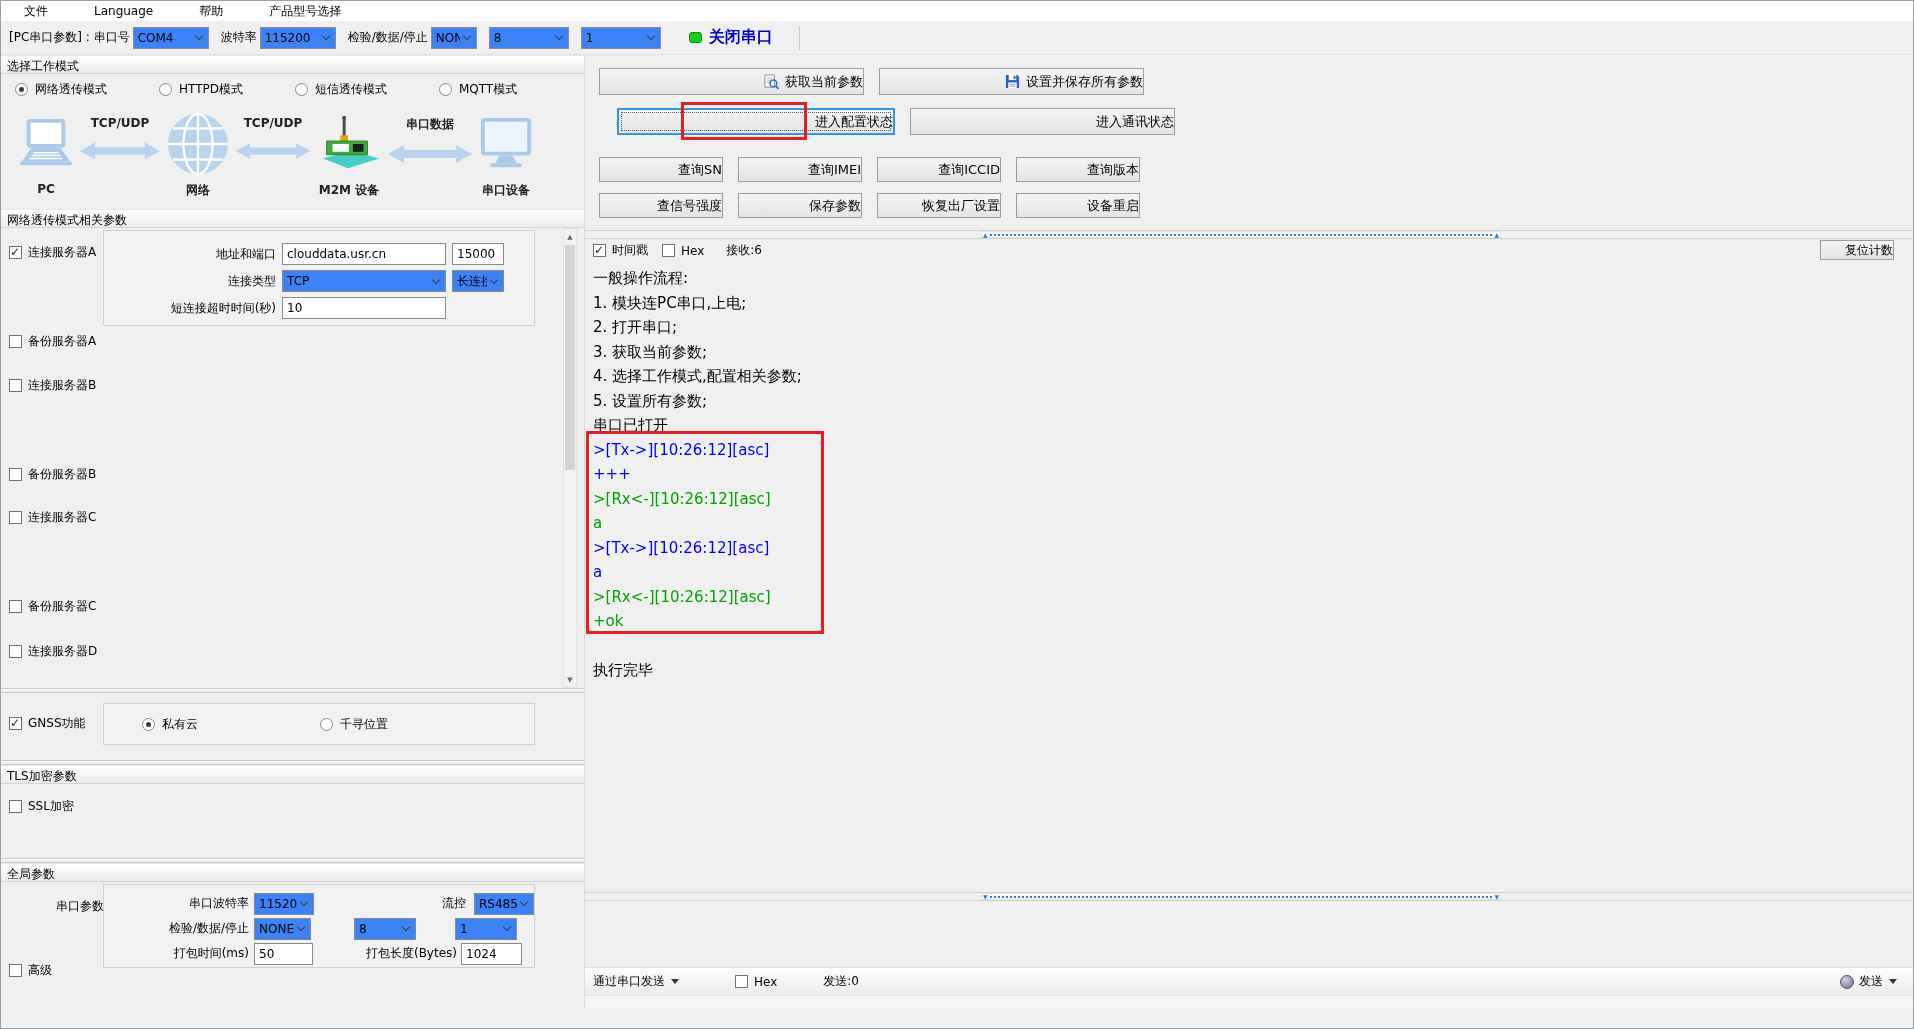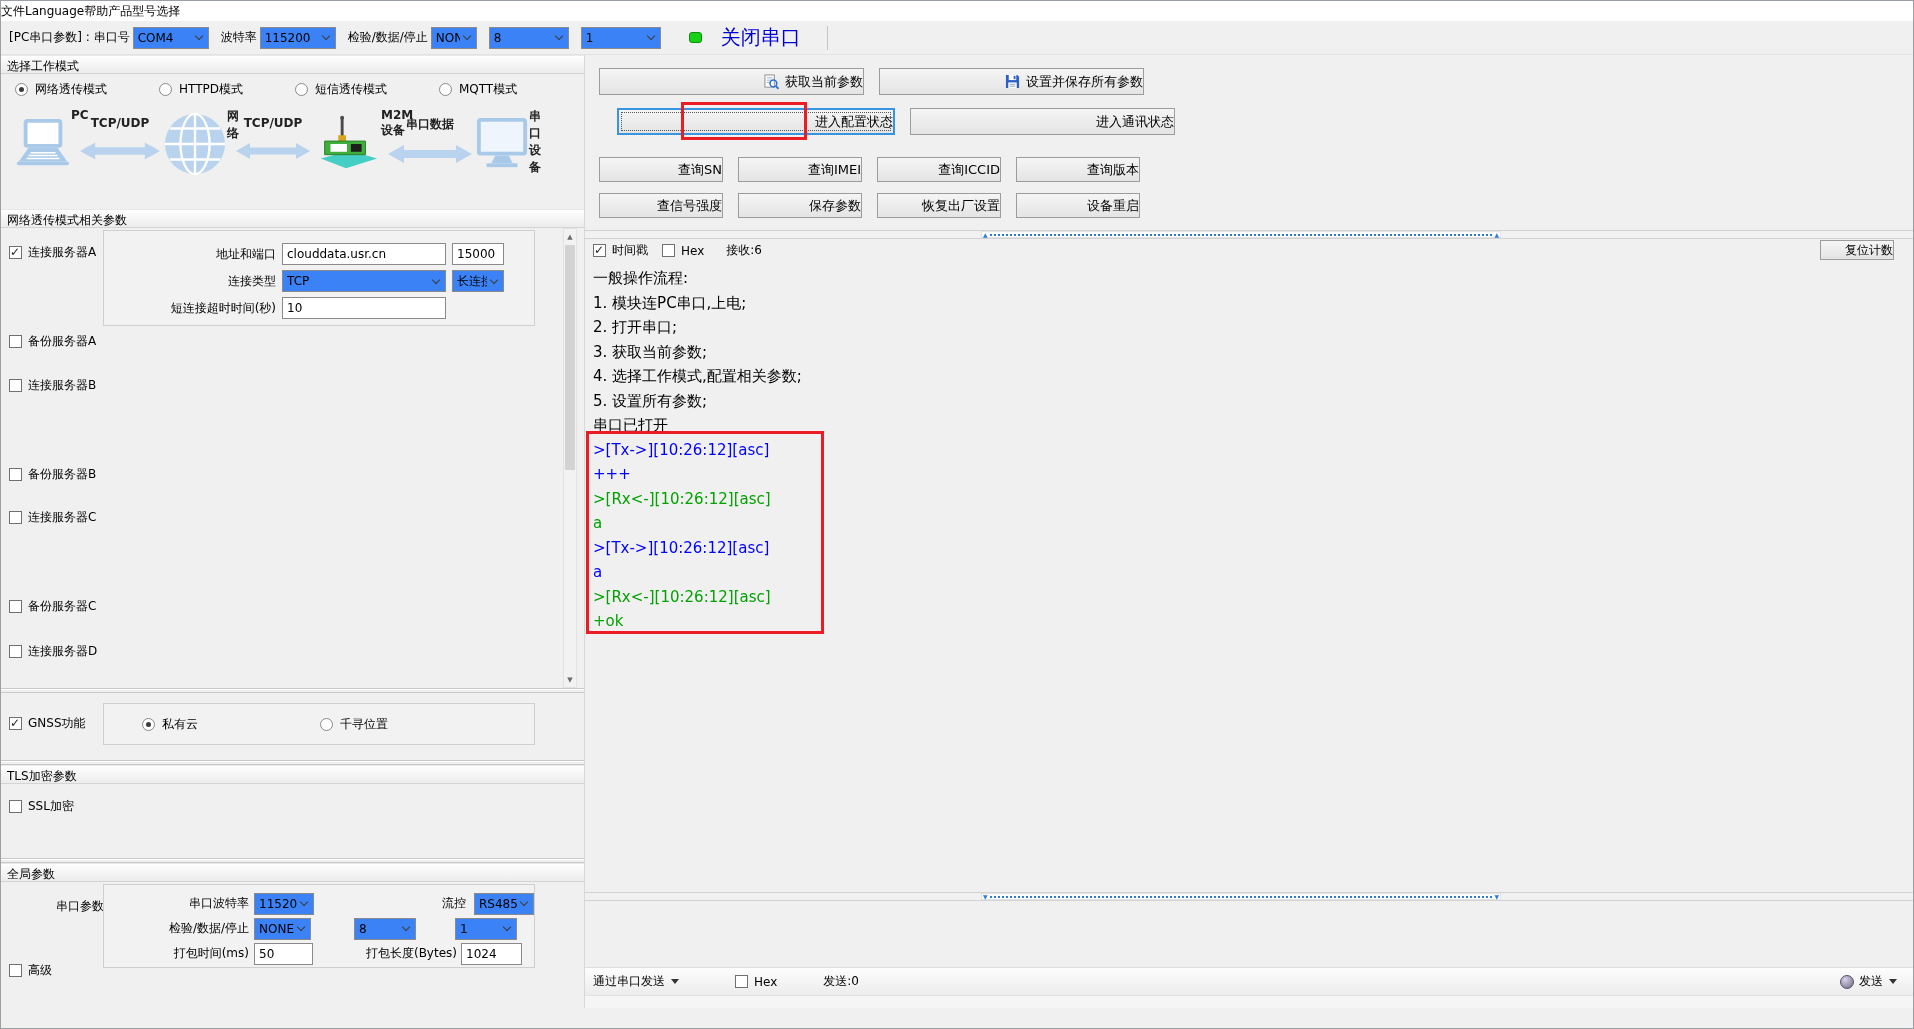--- a/index.html
+++ b/index.html
@@ -13,31 +13,31 @@
   .title-text { font-size:12px; letter-spacing:.2px; }
   .win-controls { margin-left:auto; display:flex; height:100%; }
   .win-btn { width:46px; height:100%; display:flex; align-items:center; justify-content:center; color:#fff; }
   .ico-min { width:10px; height:1px; background:#fff; display:block; }
   .ico-restore { width:9px; height:9px; border:1px solid #fff; position:relative; display:block; }
   .ico-restore::before { content:""; position:absolute; left:2px; top:-4px; width:8px; height:8px; border:1px solid #fff; border-left:none; border-bottom:none; }
   .ico-close { font-size:14px; line-height:14px; }
 
   
   .menubar { height:20px; background:#ffffff; display:flex; align-items:center; }
-  .menu-item { padding:0 0; height:100%; display:flex; align-items:center; }
+  .menu-item { padding:0 23px; height:100%; display:flex; align-items:center; }
 
   
   .toolbar { height:34px; background:#f0f0f0; display:flex; align-items:center; padding-left:8px; border-bottom:1px solid #e3e3e3; }
   .tb-label { margin-right:3px; white-space:nowrap; }
   .select { background:#3b82f6; border:1px solid #8a8a8a; height:22px; display:flex; align-items:center; padding-left:4px; margin-right:12px; }
   .select .val { overflow:hidden; white-space:nowrap; flex:1; }
   .chev { width:6px; height:6px; border-right:1px solid #3c3c3c; border-bottom:1px solid #3c3c3c; transform:rotate(45deg); margin:-3px 6px 0 4px; flex:none; }
   .w76{width:76px}.w44{width:46px}.w80{width:80px}.w60{width:60px}.w57{width:57px}.w62{width:62px}.w52{width:52px}.w164{width:164px}
   .led { width:13px; height:11px; background:#17d117; border:1px solid #0f8d0f; border-radius:3px; margin:0 7px 0 16px; flex:none; }
-  .close-port { color:#0000d4; font-weight:normal; font-size:20px; cursor:default;margin-left:12px; }
+  .close-port { color:#0000d4; font-weight:bold; font-size:16px; cursor:default; }
   .tb-sep { width:1px; height:24px; background:#c6c6c6; margin-left:26px; }
 
   
   .main { display:flex; height:953px; }
   .left { width:583px; position:relative; flex:none; }
   .right { flex:1; border-left:1px solid #d8d8d8; display:flex; flex-direction:column; min-width:0; }
 
   .sec-header { height:19px; background:linear-gradient(180deg,#fefefe,#ececec); border-top:1px solid #e8e8e8; border-bottom:1px solid #d4d4d4; box-shadow:inset 0 1px 0 #fff; padding:2px 0 0 6px; font-size:12px; }
   .groove { height:5px; background:#efefef; border-top:1px solid #c9c9c9; border-bottom:1px solid #c9c9c9; box-shadow:inset 0 1px 0 #fff; }
 
@@ -49,21 +49,21 @@
   .cb .box { width:13px; height:13px; background:#fff; border:1px solid #707070; margin-right:6px; position:relative; flex:none; }
   .cb.checked .box::after { content:"✓"; position:absolute; left:0px; top:-2px; font-size:12px; color:#1a1a1a; }
   .abs { position:absolute; left:8px; }
 
   
   .radio-row { height:30px; display:flex; align-items:center; padding-left:14px; }
   .radio-row .radio { margin-right:52px; }
 
   
   .diagram { height:105px; display:flex; padding:4px 0 0 14px; }
-  .d-node { display:flex; }
+  .d-node { display:flex; flex-direction:column; align-items:center; }
   .d-node .icon-wrap { height:74px; display:flex; align-items:center; }
   .d-node .nlabel { font-weight:bold; color:#222; }
   .d-link { display:flex; flex-direction:column; align-items:center; padding-top:8px; }
   .d-link .llabel { font-weight:bold; color:#222; margin-bottom:10px; }
 
   
   .server-area { position:relative; height:460px; }
   .groupbox { position:absolute; border:1px solid #cfcfcf; background:#f2f2f2; }
   .gb-a { left:102px; top:2px; width:432px; height:96px; padding-top:12px; }
   .frow { display:flex; align-items:center; margin-bottom:5px; height:22px; }
@@ -508,20 +508,21 @@
         <div class="log-line">5. 设置所有参数;</div>
         <div class="log-line">串口已打开</div>
         <div class="log-line c-blue">&gt;[Tx-&gt;][10:26:12][asc]</div>
         <div class="log-line c-blue">+++</div>
         <div class="log-line c-green">&gt;[Rx&lt;-][10:26:12][asc]</div>
         <div class="log-line c-green">a</div>
         <div class="log-line c-blue">&gt;[Tx-&gt;][10:26:12][asc]</div>
         <div class="log-line c-blue">a</div>
         <div class="log-line c-green">&gt;[Rx&lt;-][10:26:12][asc]</div>
         <div class="log-line c-green">+ok</div>
+        <div class="log-line log-done">执行完毕</div>
         <div class="red-box on-log"></div>
       </div>
 
       <div class="splitter">
         <div class="handle">
             <span class="tri">▼</span>
             <span class="dots"></span>
             <span class="tri">▼</span>
           </div>
       </div>

